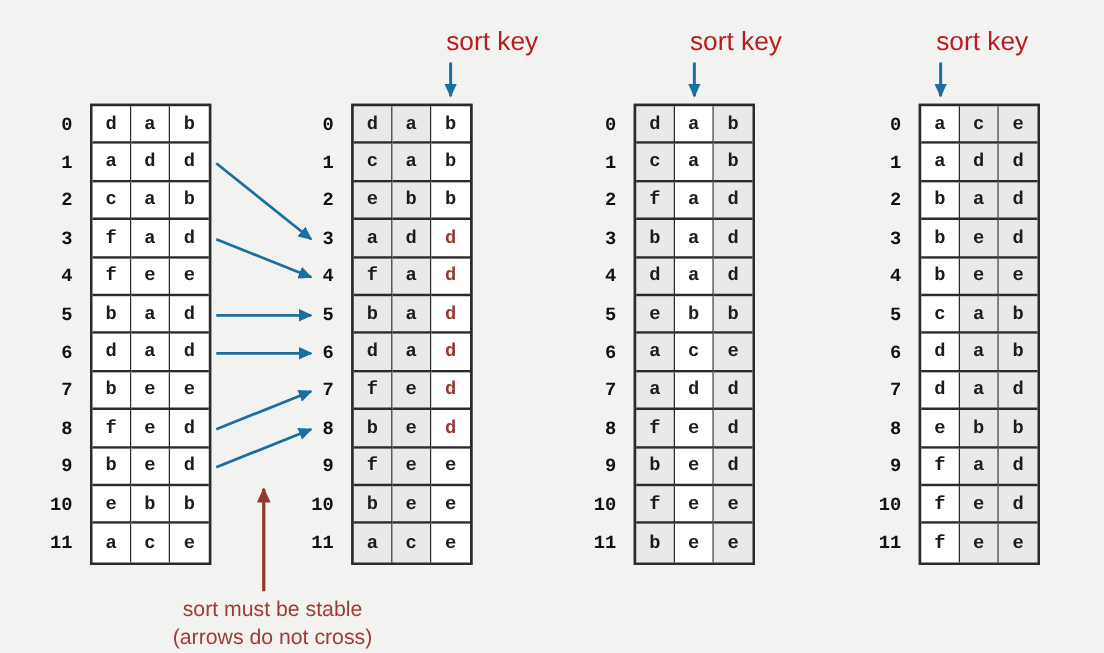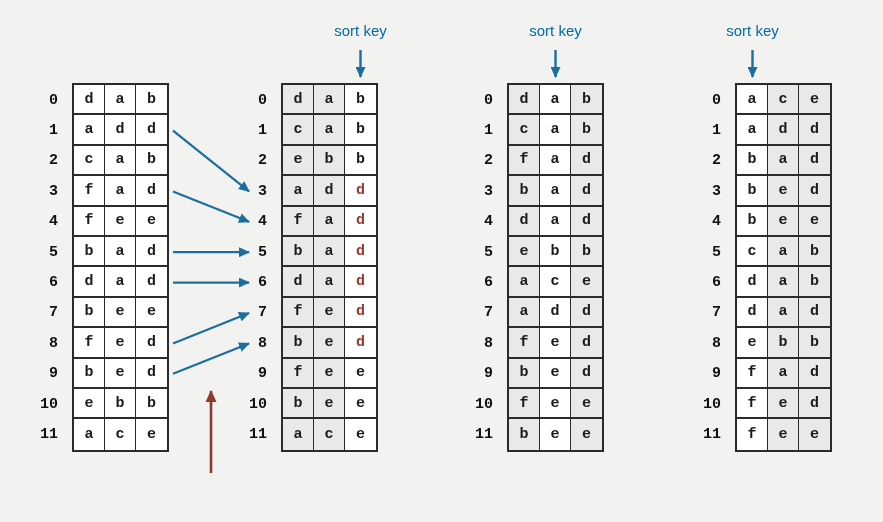--- a/index.html
+++ b/index.html
@@ -51,23 +51,23 @@
     font-size: 15px;
     color: #111111;
     display: flex;
     align-items: center;
     justify-content: flex-end;
   }
   .sort-key-label {
     position: absolute;
     width: 140px;
     top: 22px;
-    text-align: center;
-    font-size: 15px;
-    color: #0369a1;
+    text-align: right;
+    font-size: 21px;
+    color: #b91c1c;
   }
   .stable-note {
     position: absolute;
     left: 88px;
     top: 477px;
     width: 260px;
     text-align: center;
     font-size: 17px;
     line-height: 21.5px;
     color: #9e3c35;
@@ -302,14 +302,18 @@
         <div class="cell">f</div>
         <div class="cell gray">e</div>
         <div class="cell last-col gray">d</div>
         <div class="cell last-row">f</div>
         <div class="cell last-row gray">e</div>
         <div class="cell last-col last-row gray">e</div>
       </div>
       <div class="sort-key-label" style="left: 682.5px;">sort key</div>
     </div>
 
+  <div class="stable-note">
+    <span>sort must be stable</span><br>
+    <span>(arrows do not cross)</span>
+  </div>
 
 </div>
 
 </body></html>

